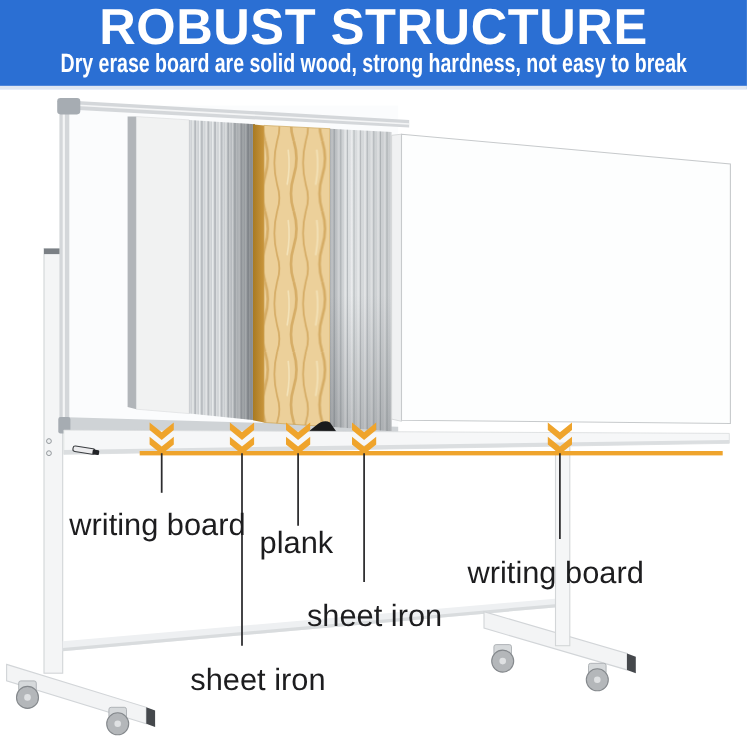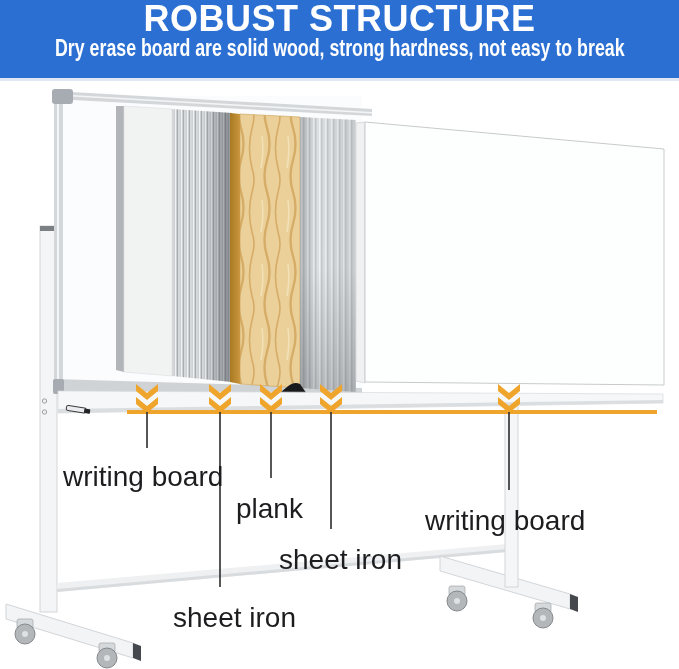--- a/index.html
+++ b/index.html
@@ -8,39 +8,39 @@
     background:#ffffff;font-family:"Liberation Sans",sans-serif;
   }
   
   .banner{
     position:absolute;top:0;left:0;width:679px;height:78px;
     background:var(--banner-bg,#2b6fd3);
     display:flex;flex-direction:column;align-items:center;
     border-bottom:3px solid #dfe7f2;box-sizing:content-box;
   }
   .banner-title{
-    margin:0;padding-top:1px;font-size:36px;font-weight:bold;line-height:1.0;
+    margin:0;padding-top:1px;font-size:46px;font-weight:bold;line-height:1.0;
     letter-spacing:0.5px;color:var(--banner-fg,#ffffff);white-space:nowrap;
   }
   .banner-subtitle{
     margin:-2px 0 0 0;font-size:24px;font-weight:bold;line-height:1.05;
     color:var(--banner-fg,#ffffff);white-space:nowrap;
     display:inline-block;transform:scaleX(0.74);transform-origin:center top;
   }
   
   .scene-svg{position:absolute;top:0;left:0;}
   .accent{fill:var(--accent,#efa42c);}
   .leader{stroke:#2c2c2e;stroke-width:1.6;}
   
   .diagram-label{
     position:absolute;font-size:28px;line-height:1;letter-spacing:0;
     color:var(--label-color,#1d1d1f);white-space:nowrap;margin-top:12px;
   }
   .lbl-0{left:63px;top:451px;}
-  .lbl-1{left:236px;top:483px;}
+  .lbl-1{left:236px;top:468px;}
   .lbl-2{left:279px;top:534px;}
   .lbl-3{left:173px;top:592px;}
   .lbl-4{left:425px;top:495px;}
 </style>
 </head>
 <body>
 
 <div class="stage">
 
   <svg class="scene-svg" width="679" height="669" viewBox="0 0 679 669">

